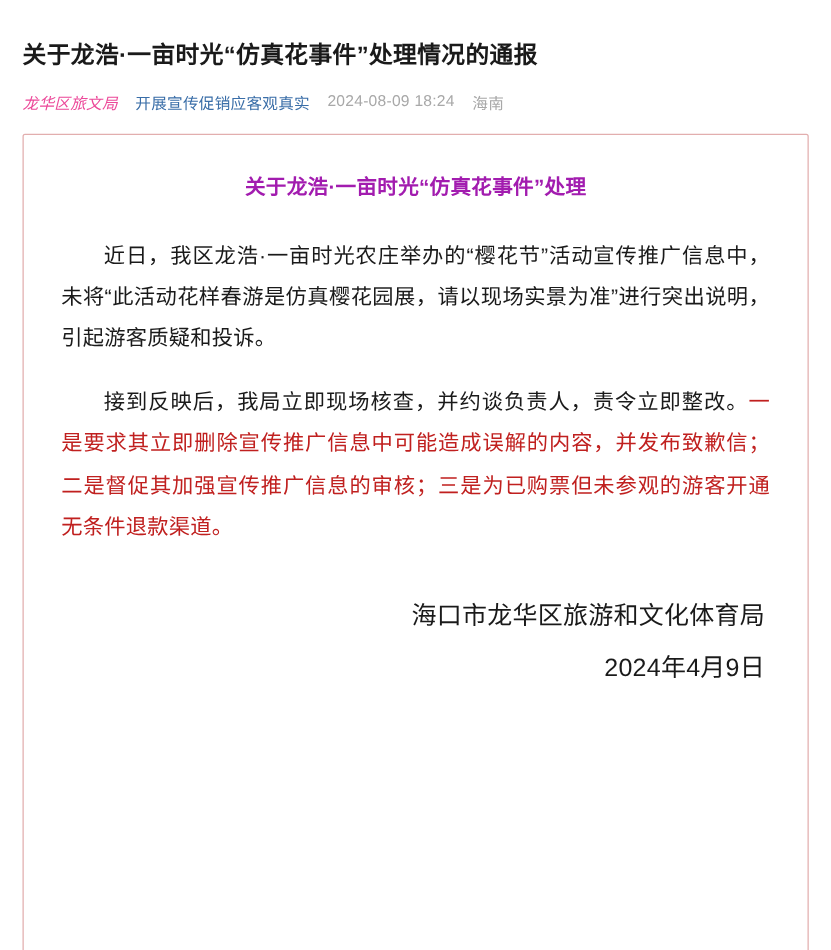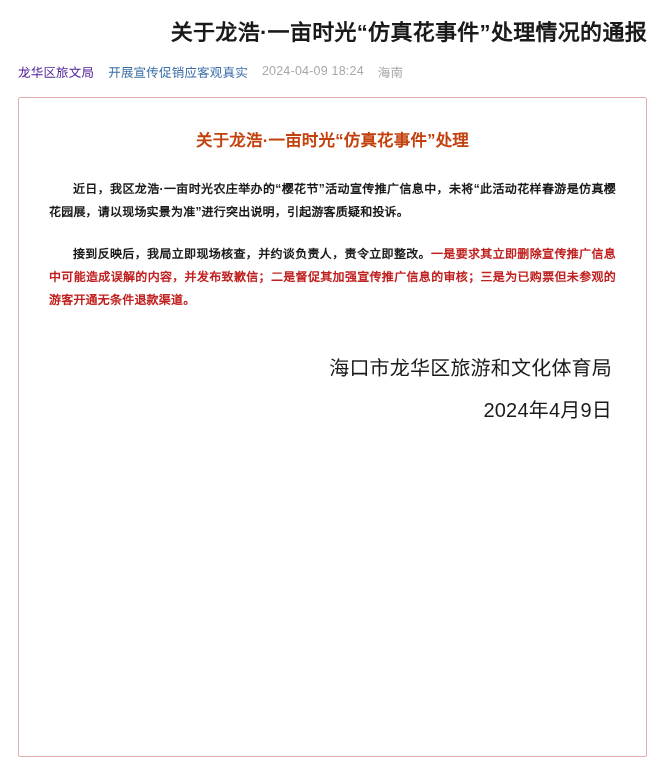--- a/index.html
+++ b/index.html
@@ -15,39 +15,39 @@
     overflow: hidden;
   }
   .page {
     width: 665px;
     height: 760px;
     box-sizing: border-box;
     padding: 14px 18px 0 18px;
     position: relative;
   }
   .article-title {
-    font-size: 22px;
+    font-size: 19px;
     font-weight: bold;
     color: #1a1a1a;
     line-height: 1.35;
     letter-spacing: 0.3px;
-    margin: 4px 0 0 0;
-    text-align: right;
+    margin: 18px 0 0 0;
   }
   .meta-row {
     margin-top: 14px;
     display: flex;
     align-items: center;
     gap: 14px;
     font-size: 12.5px;
     color: #9b9b9b;
     letter-spacing: 0.2px;
   }
   .meta-source {
-    color: #4c1d95;
+    color: #ec4899;
+    font-style: italic;
   }
   .meta-account {
     color: #3a6ea8;
   }
   .meta-date {
     color: #a8a8a8;
   }
   .meta-region {
     color: #a8a8a8;
   }
@@ -57,39 +57,38 @@
     border-radius: 2px;
     box-sizing: border-box;
     width: 629px;
     height: 660px;
     padding: 26px 30px 20px 30px;
     background: #ffffff;
     position: relative;
   }
   .doc-title {
     text-align: center;
-    color: #c2410c;
+    color: #a21caf;
     font-weight: bold;
     font-size: 16.5px;
     line-height: 1.95;
     letter-spacing: 0.2px;
   }
   .doc-title .line2 {
     display: block;
   }
   p.body-para {
-    font-size: 12px;
+    font-size: 17px;
     line-height: 1.95;
     color: #1a1a1a;
     margin: 18px 0 0 0;
     text-align: justify;
     text-justify: inter-ideograph;
     text-indent: 2em;
     letter-spacing: 0.2px;
-    font-weight: bold;
   }
   p.body-para:first-of-type {
     margin-top: 22px;
   }
   .red {
     color: #c0201f;
   }
   .sign-block {
     margin-top: 34px;
     text-align: right;
@@ -110,21 +109,21 @@
 </head>
 <body>
 
 <div class="page">
 
   <h1 class="article-title">关于龙浩·一亩时光“仿真花事件”处理情况的通报</h1>
 
   <div class="meta-row">
     <span class="meta-source">龙华区旅文局</span>
     <span class="meta-account">开展宣传促销应客观真实</span>
-    <span class="meta-date">2024-04-09 18:24</span>
+    <span class="meta-date">2024-08-09 18:24</span>
     <span class="meta-region">海南</span>
   </div>
 
   <div class="article-box">
 
     <div class="doc-title">
       <span>关于龙浩·一亩时光“仿真花事件”处理</span>
     </div>
 
     <p class="body-para">

